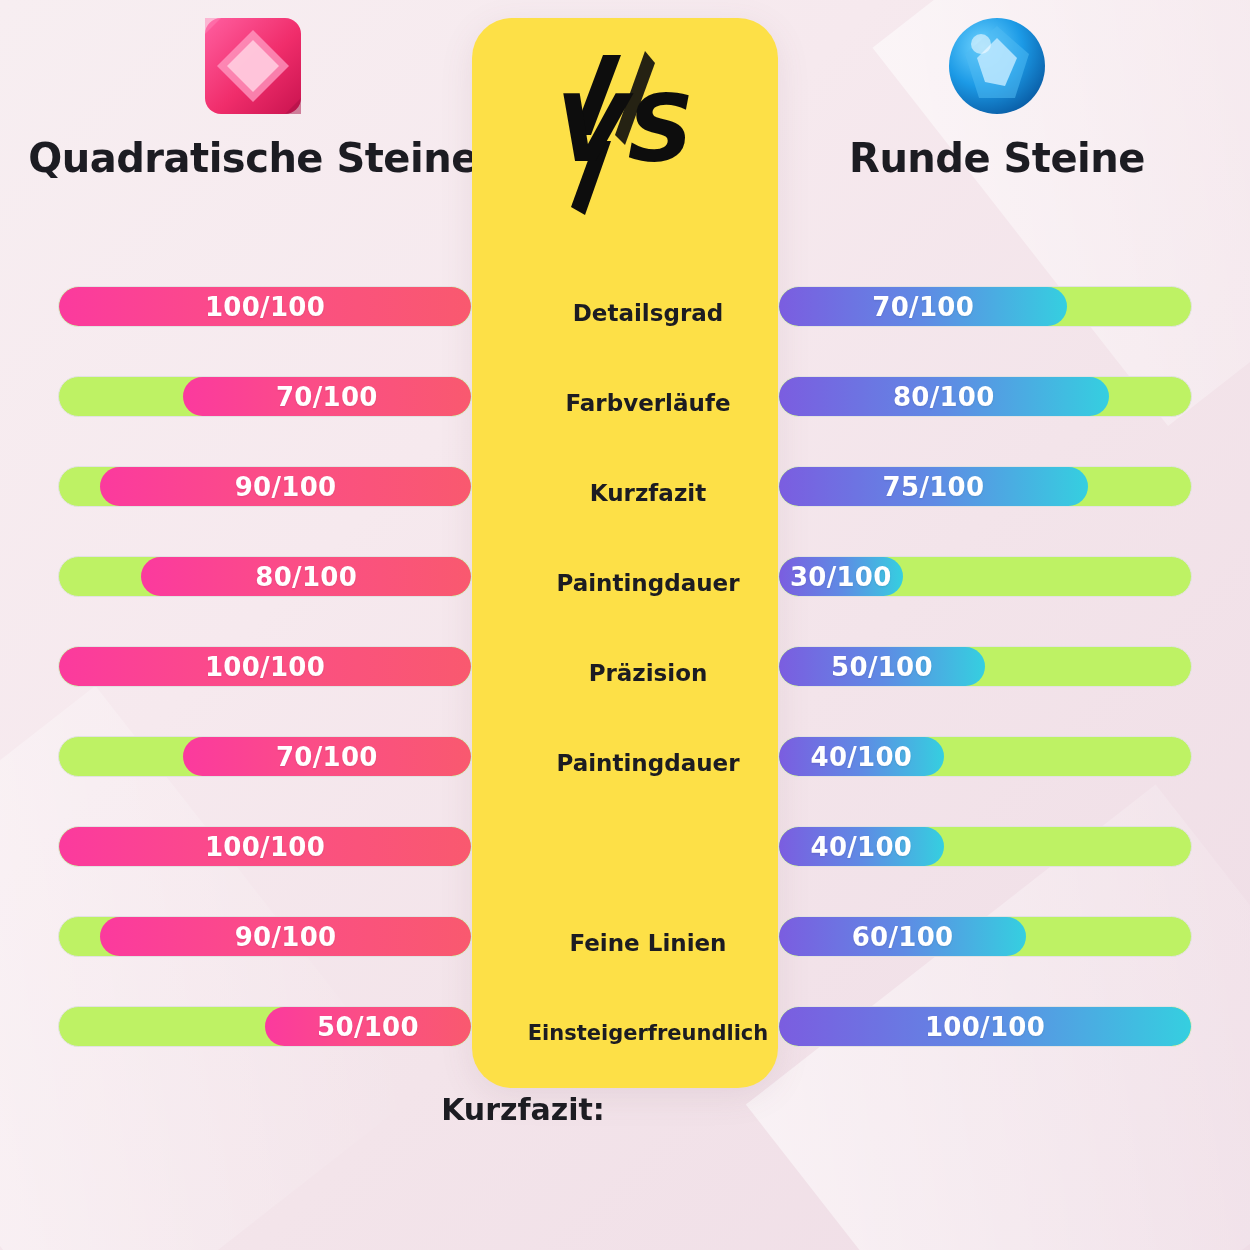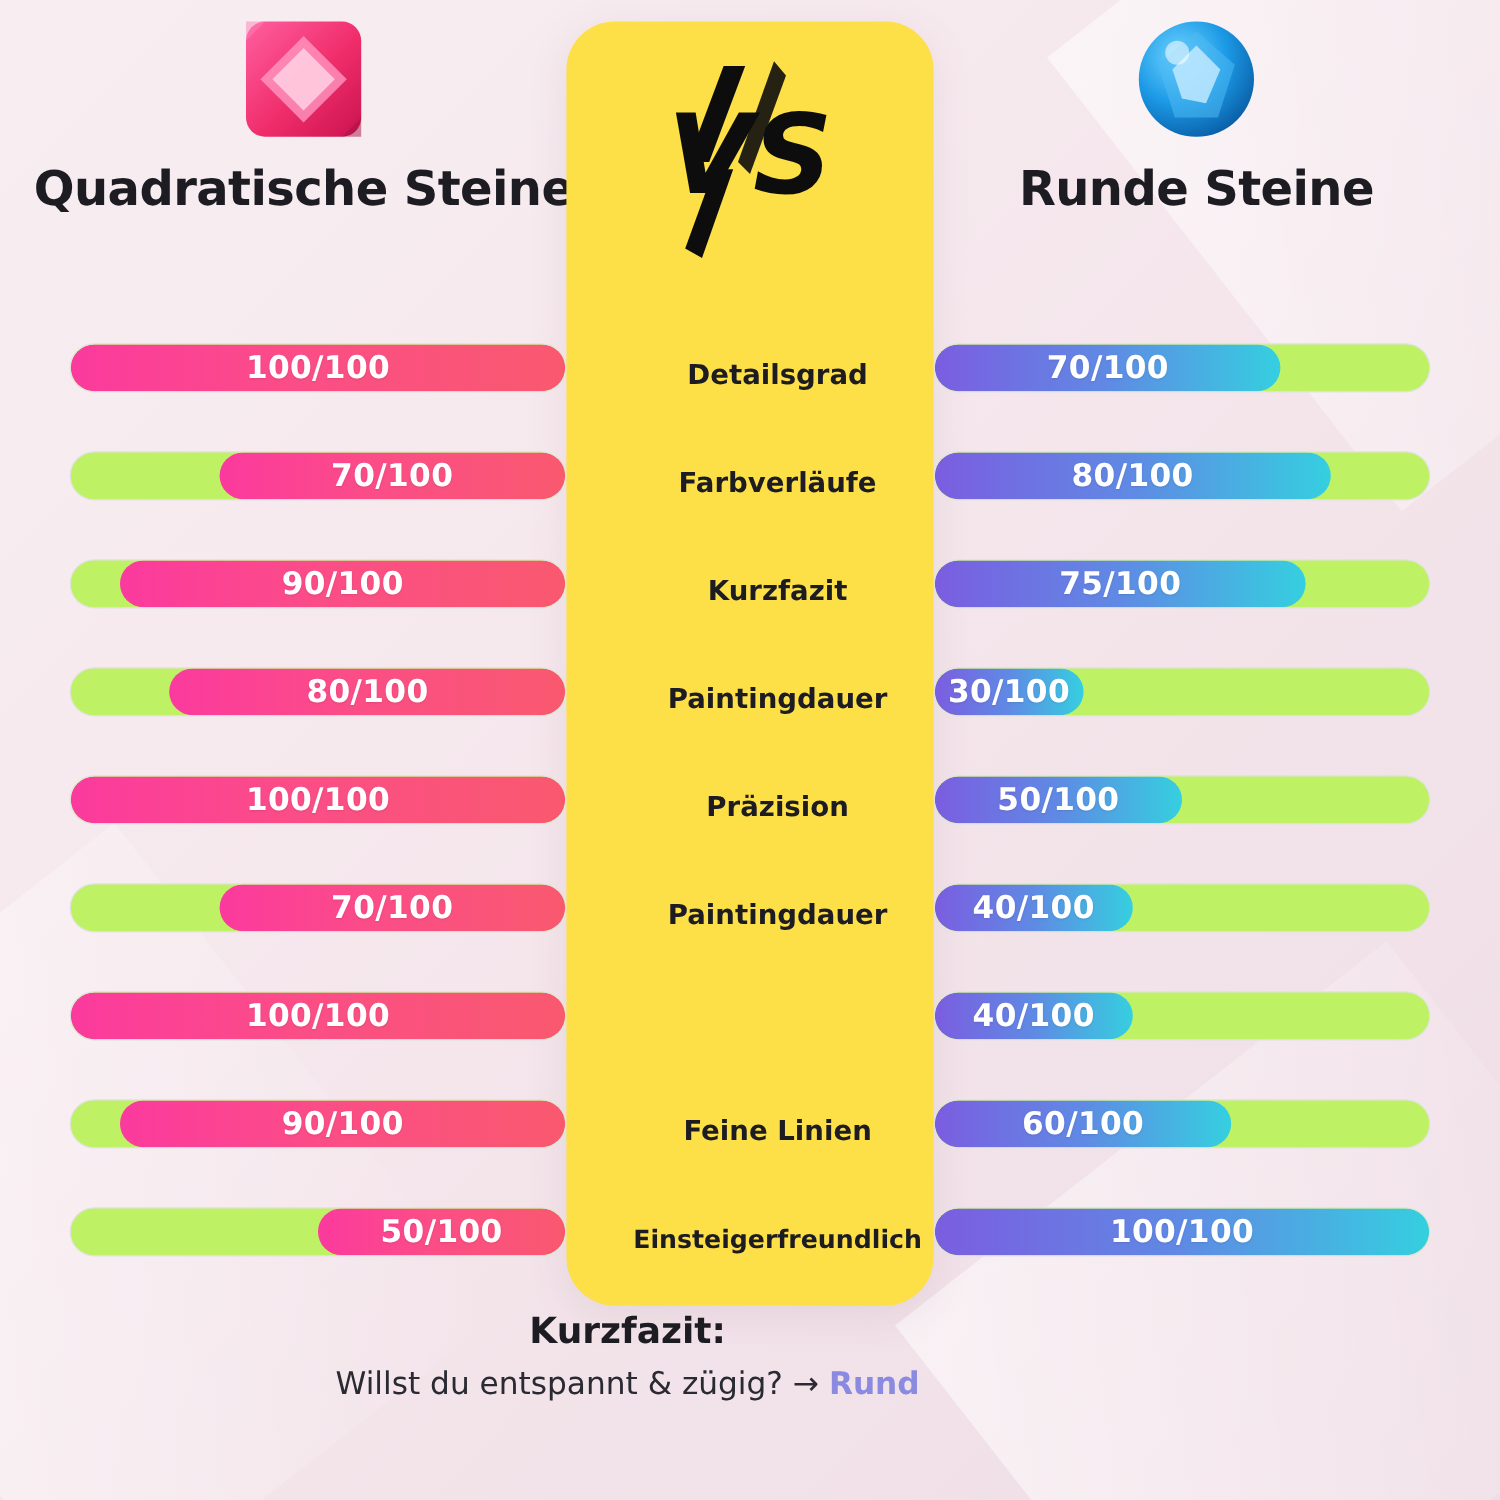--- a/index.html
+++ b/index.html
@@ -316,17 +316,13 @@
       <div class="bar-track right">
         <div class="bar-fill" style="width:100%">
           <span class="bar-value">100/100</span>
         </div>
       </div>
     </div>
   </div>
 
 <div class="conclusion">
   <div class="conclusion-title">Kurzfazit:</div>
-  <div class="conclusion-line">
-    <span>Willst du entspannt &amp; zügig? →</span>
-    <span class="accent-blue">Rund</span>
-  </div>
 </div>
 
 </body></html>

